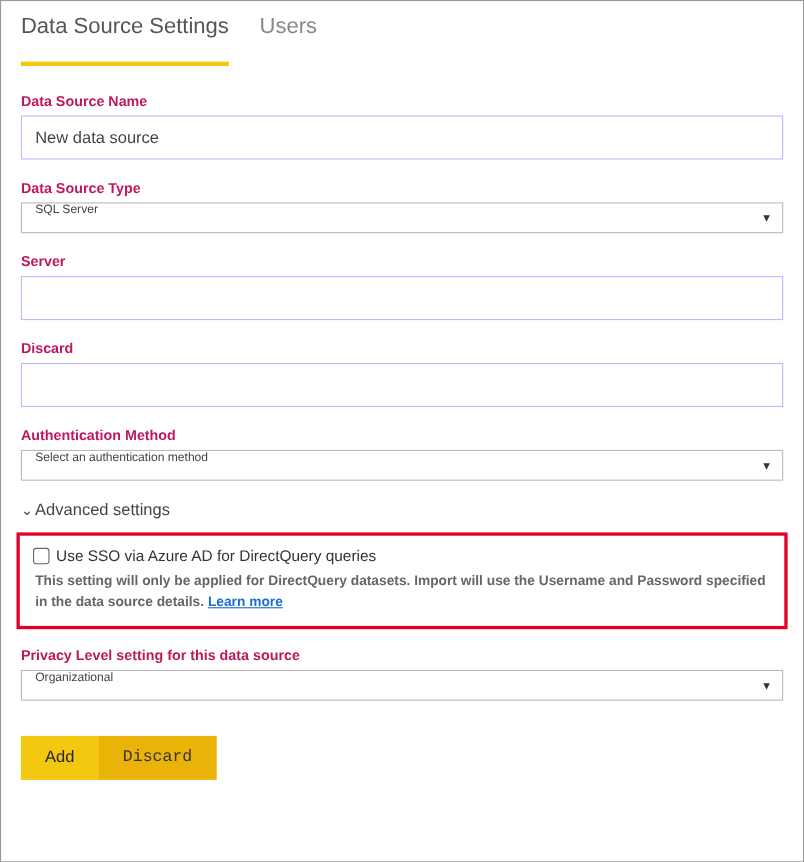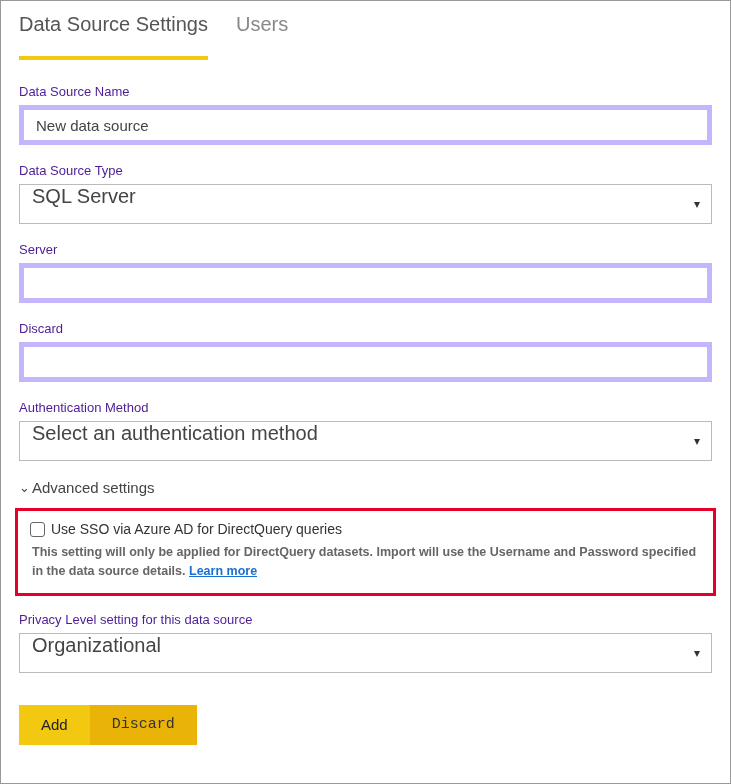--- a/index.html
+++ b/index.html
@@ -27,40 +27,41 @@
     padding-bottom: 20px;
     cursor: pointer;
   }
   .tab.active {
     color: #555;
     border-bottom: 4px solid #f2c811;
   }
   .form-group { margin-bottom: 18px; }
   .label {
     font-size: 13px;
-    color: #4c1d95;
+    color: #be185d;
     margin-bottom: 6px;
     display: block;
+    font-weight: bold;
   }
   .input {
     width: 100%;
     height: 40px;
-    border: 5px solid #c4b5fd;
+    border: 1px solid #c4b5fd;
     padding: 0 12px;
     font-size: 15px;
     color: #444;
     background: #fff;
   }
   .select-wrap { position: relative; width: 100%; }
   .select {
     width: 100%;
-    height: 40px;
+    height: 28px;
     border: 1px solid #bbb;
     padding: 0 12px;
-    font-size: 20px;
+    font-size: 11px;
     color: #444;
     background: #fff;
     appearance: none;
     cursor: pointer;
   }
   .chevron {
     position: absolute;
     right: 12px;
     top: 50%;
     transform: translateY(-50%);

